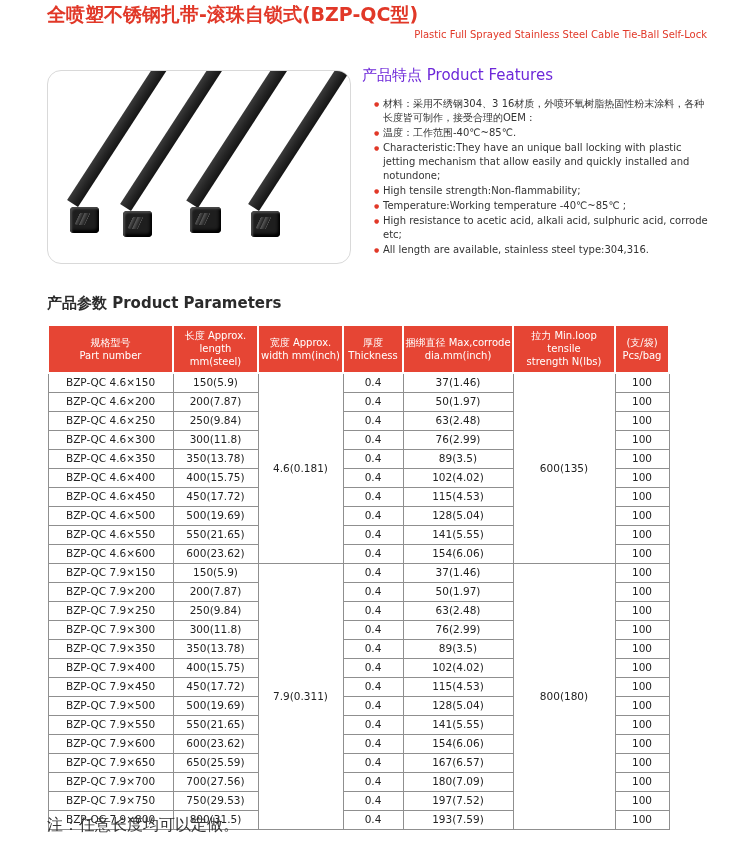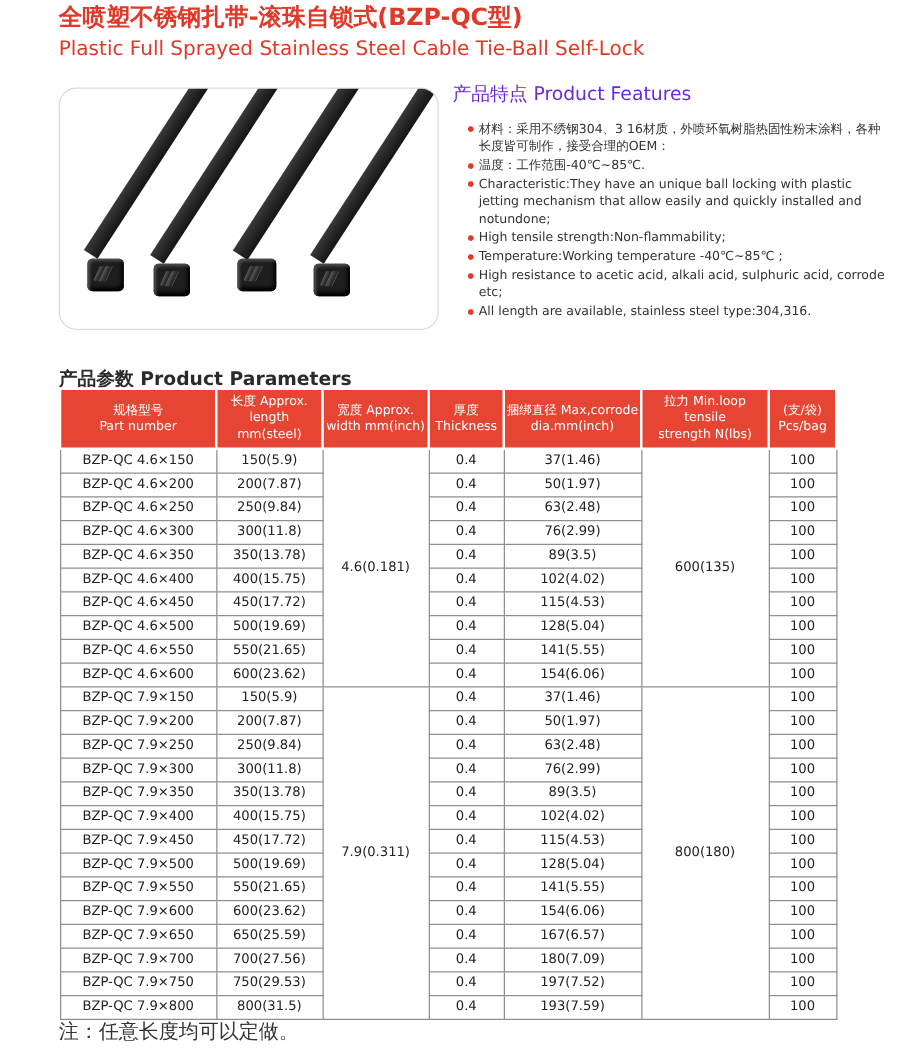--- a/index.html
+++ b/index.html
@@ -10,21 +10,21 @@
   }
   html,body{margin:0;padding:0;}
   body{
     width:730px;height:841px;position:relative;background:#ffffff;
     font-family:"DejaVu Sans","Liberation Sans",sans-serif;color:#222;
     overflow:hidden;
   }
   
   .doc-header{position:absolute;left:47px;top:4px;width:660px;}
   .doc-title{color:var(--accent);font-size:19px;font-weight:bold;line-height:1.15;letter-spacing:0;}
-  .doc-subtitle{color:var(--accent);font-size:16px;margin-top:3px;}
+  .doc-subtitle{color:var(--accent);font-size:10px;margin-top:3px;text-align:right;}
   
   .photo{
     position:absolute;left:47px;top:70px;width:302px;height:192px;
     border:1px solid #d9d9d9;border-radius:14px;background:#fff;overflow:hidden;
   }
   .strap{
     position:absolute;width:290px;height:13px;background:var(--strap);
     transform:rotate(-57deg);transform-origin:0 100%;
     background:linear-gradient(180deg,#3a3a3a 0%,#242424 55%,#151515 100%);
   }
@@ -51,21 +51,21 @@
   .features-list{list-style:none;margin:12px;padding:0;}
   .features-list li{
     position:relative;padding-left:9px;font-size:10px;line-height:1.4;color:#333;margin-bottom:1px;
   }
   .features-list li::before{
     content:"\25CF";color:var(--accent);font-size:6px;position:absolute;left:0;top:3px;
   }
   
   .params-heading{position:absolute;left:47px;top:282px;font-size:15px;color:#2b2b2b;font-weight:bold;}
   table.params{
-    position:absolute;left:47px;top:310px;border-collapse:collapse;table-layout:fixed;
+    position:absolute;left:47px;top:324px;border-collapse:collapse;table-layout:fixed;
     width:621px;background:#fff;
   }
   table.params th{
     background:var(--header-red);color:#fff;font-weight:normal;font-size:10px;
     line-height:1.3;padding:3px 0 4px 0;border:2px solid #fff;
   }
   table.params td{
     border:1px solid var(--border-gray);font-size:10.5px;color:#222;text-align:center;
     height:18px;padding:0;line-height:1.1;
   }

